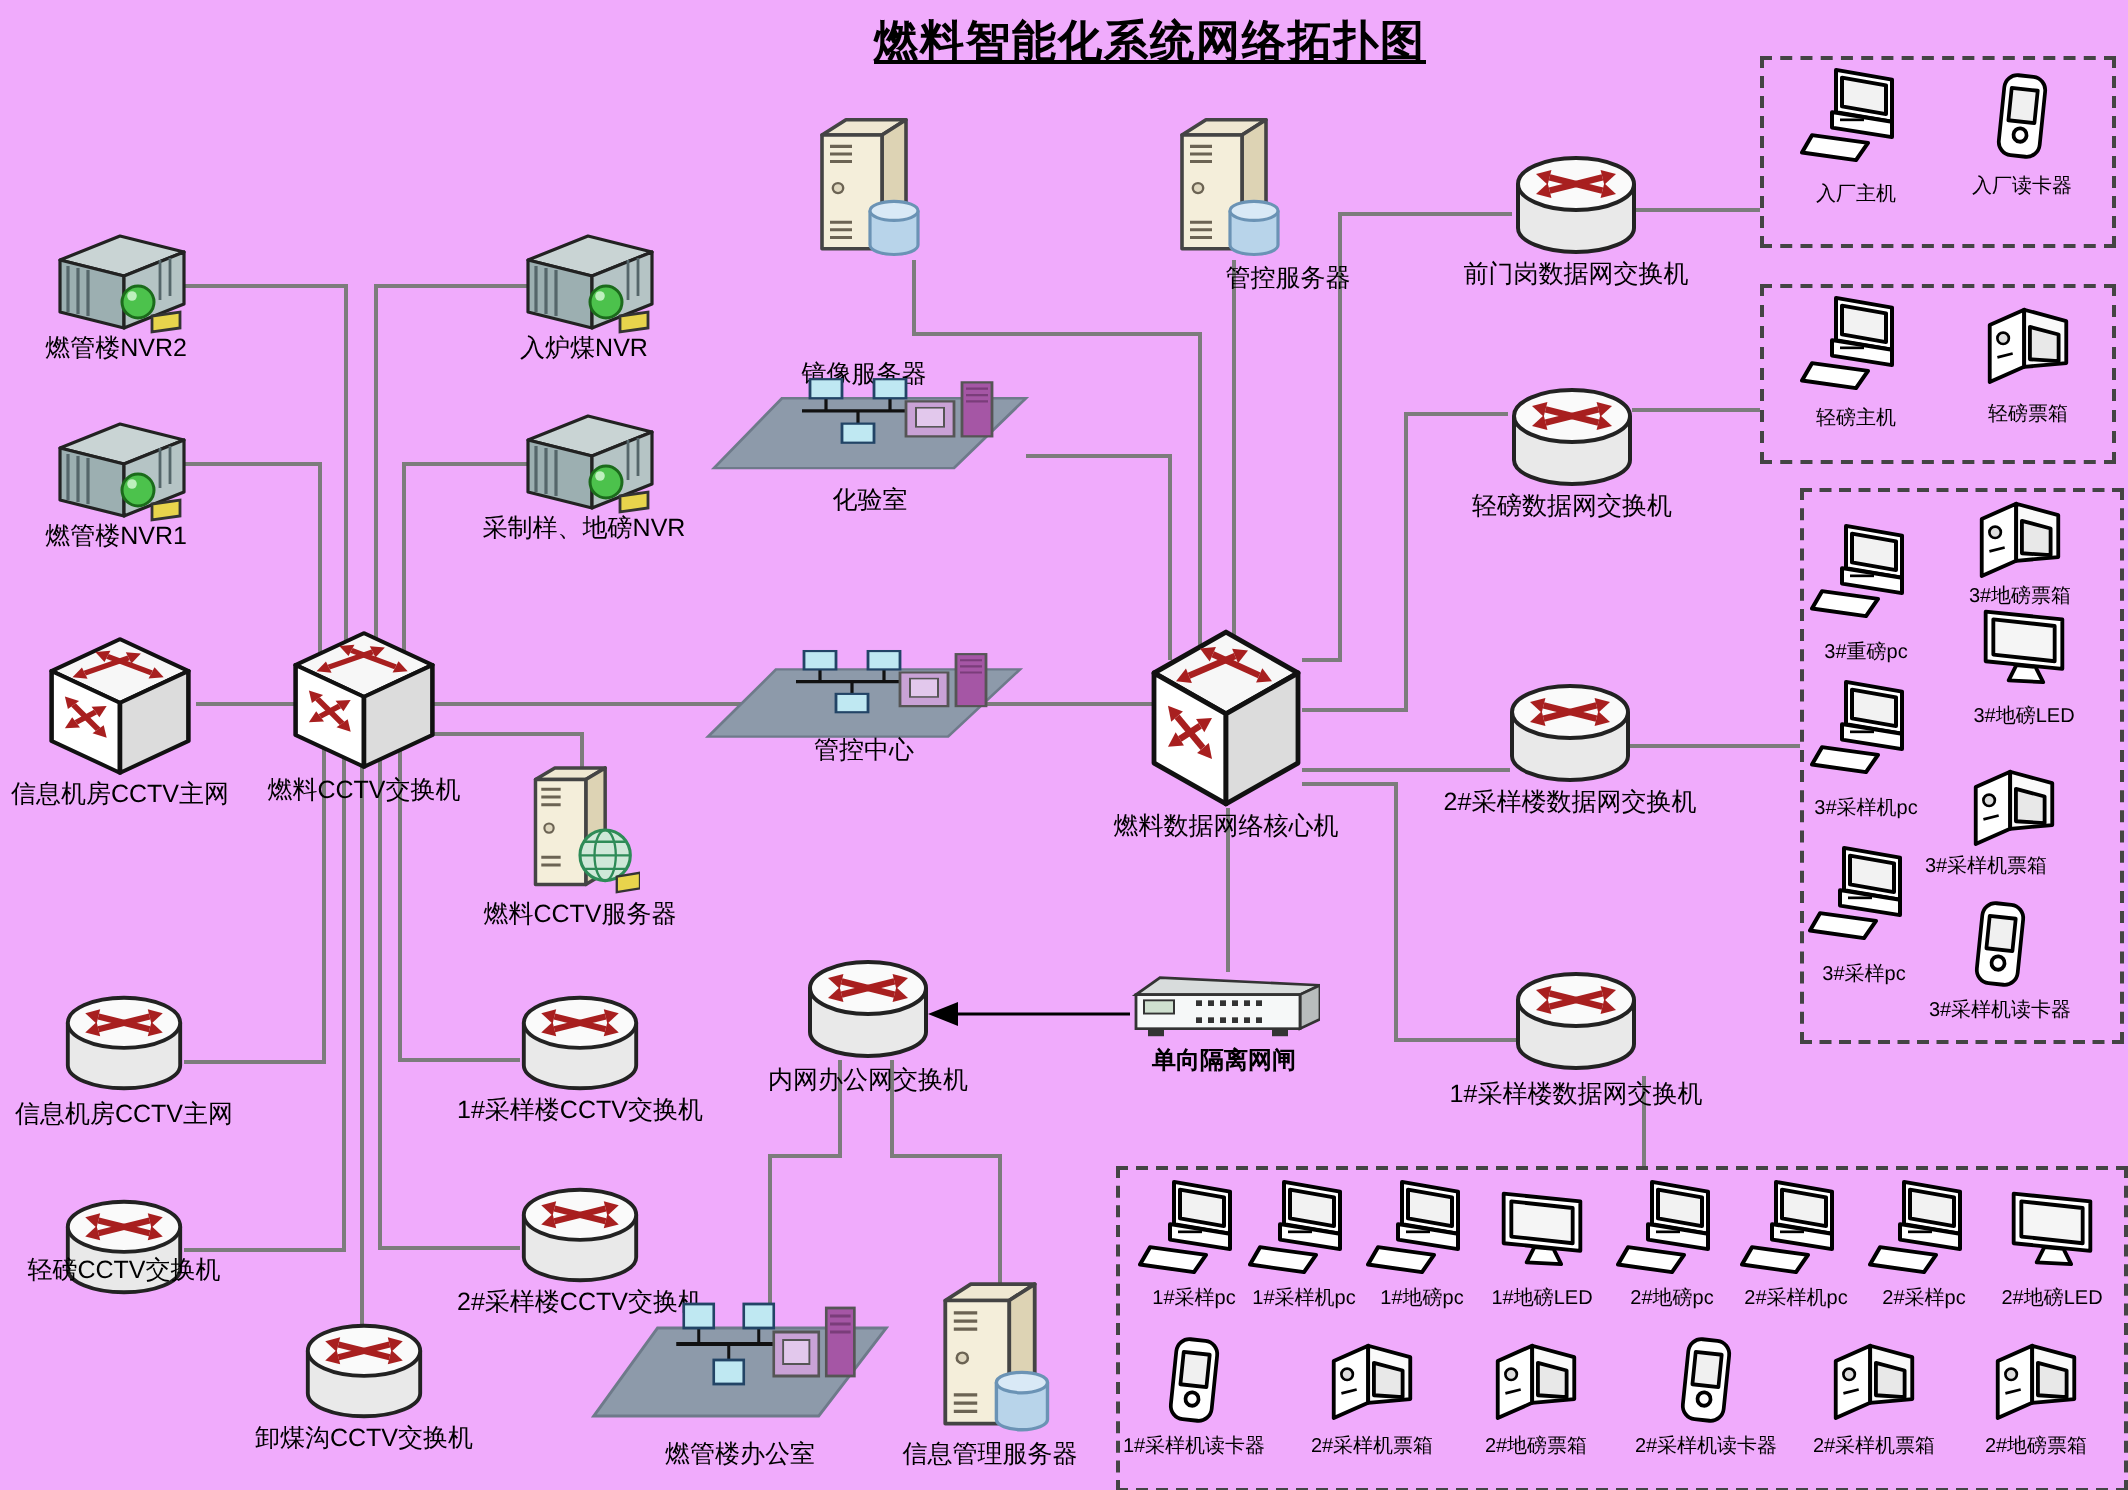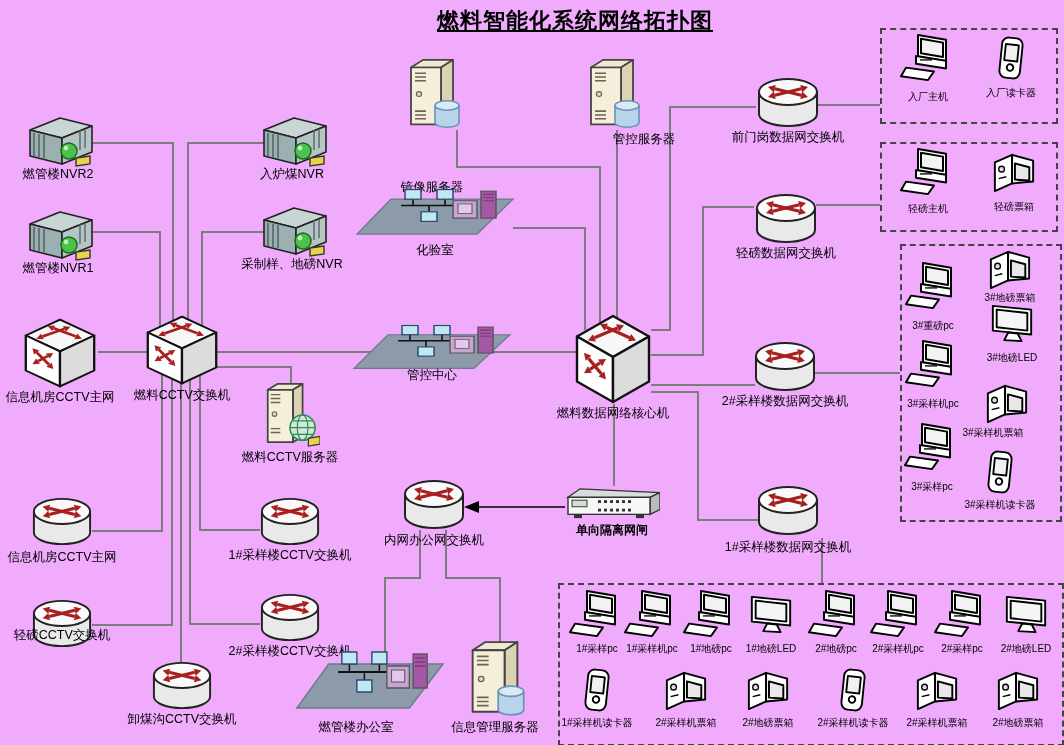--- a/index.html
+++ b/index.html
@@ -704,21 +704,21 @@
     <rect x="50" y="2" width="16" height="12" fill="#bfe8f2" stroke="#246" stroke-width="1.4"></rect>
     <rect x="82" y="2" width="16" height="12" fill="#bfe8f2" stroke="#246" stroke-width="1.4"></rect>
     <rect x="66" y="30" width="16" height="12" fill="#bfe8f2" stroke="#246" stroke-width="1.4"></rect>
     <polygon points="98,16 122,16 122,38 98,38" fill="#c9a2d6" stroke="#555" stroke-width="1.4"></polygon>
     <rect x="103" y="20" width="14" height="12" fill="#e2c8ec" stroke="#555" stroke-width="1"></rect>
     <rect x="126" y="4" width="15" height="34" fill="#a556a5" stroke="#555" stroke-width="1.4"></rect>
     <path d="M128,8 h11 M128,12 h11 M128,16 h11" stroke="#7a3d7a" stroke-width="1.4"></path>
         </svg>
       </div>
     </div>
-    <span class="nlabel" style="left: 356px; top: 721px;">燃管楼办公室</span>
+    <span class="nlabel" style="left: 370px; top: 721px;">燃管楼办公室</span>
     <div class="node" style="left: 462px; top: 640px; width: 66px; height: 80px;">
       <div class="node-icon">
         <svg viewBox="0 0 62 78" preserveAspectRatio="none">
     <g stroke="#444" stroke-width="1.8" stroke-linejoin="round">
       <polygon points="10,10 22,2 52,2 40,10" fill="#efe8d2"></polygon>
       <polygon points="40,10 52,2 52,62 40,70" fill="#ddd3b4"></polygon>
       <rect x="10" y="10" width="30" height="60" fill="#f4eeda"></rect>
     </g>
     <path d="M14,16 h11 M14,20 h11 M14,24 h11 M14,56 h11 M14,60 h11 M14,64 h11" stroke="#6b6353" stroke-width="1.6"></path>
     <circle cx="18" cy="38" r="2.6" fill="#e0d8c0" stroke="#6b6353" stroke-width="1.2"></circle>

